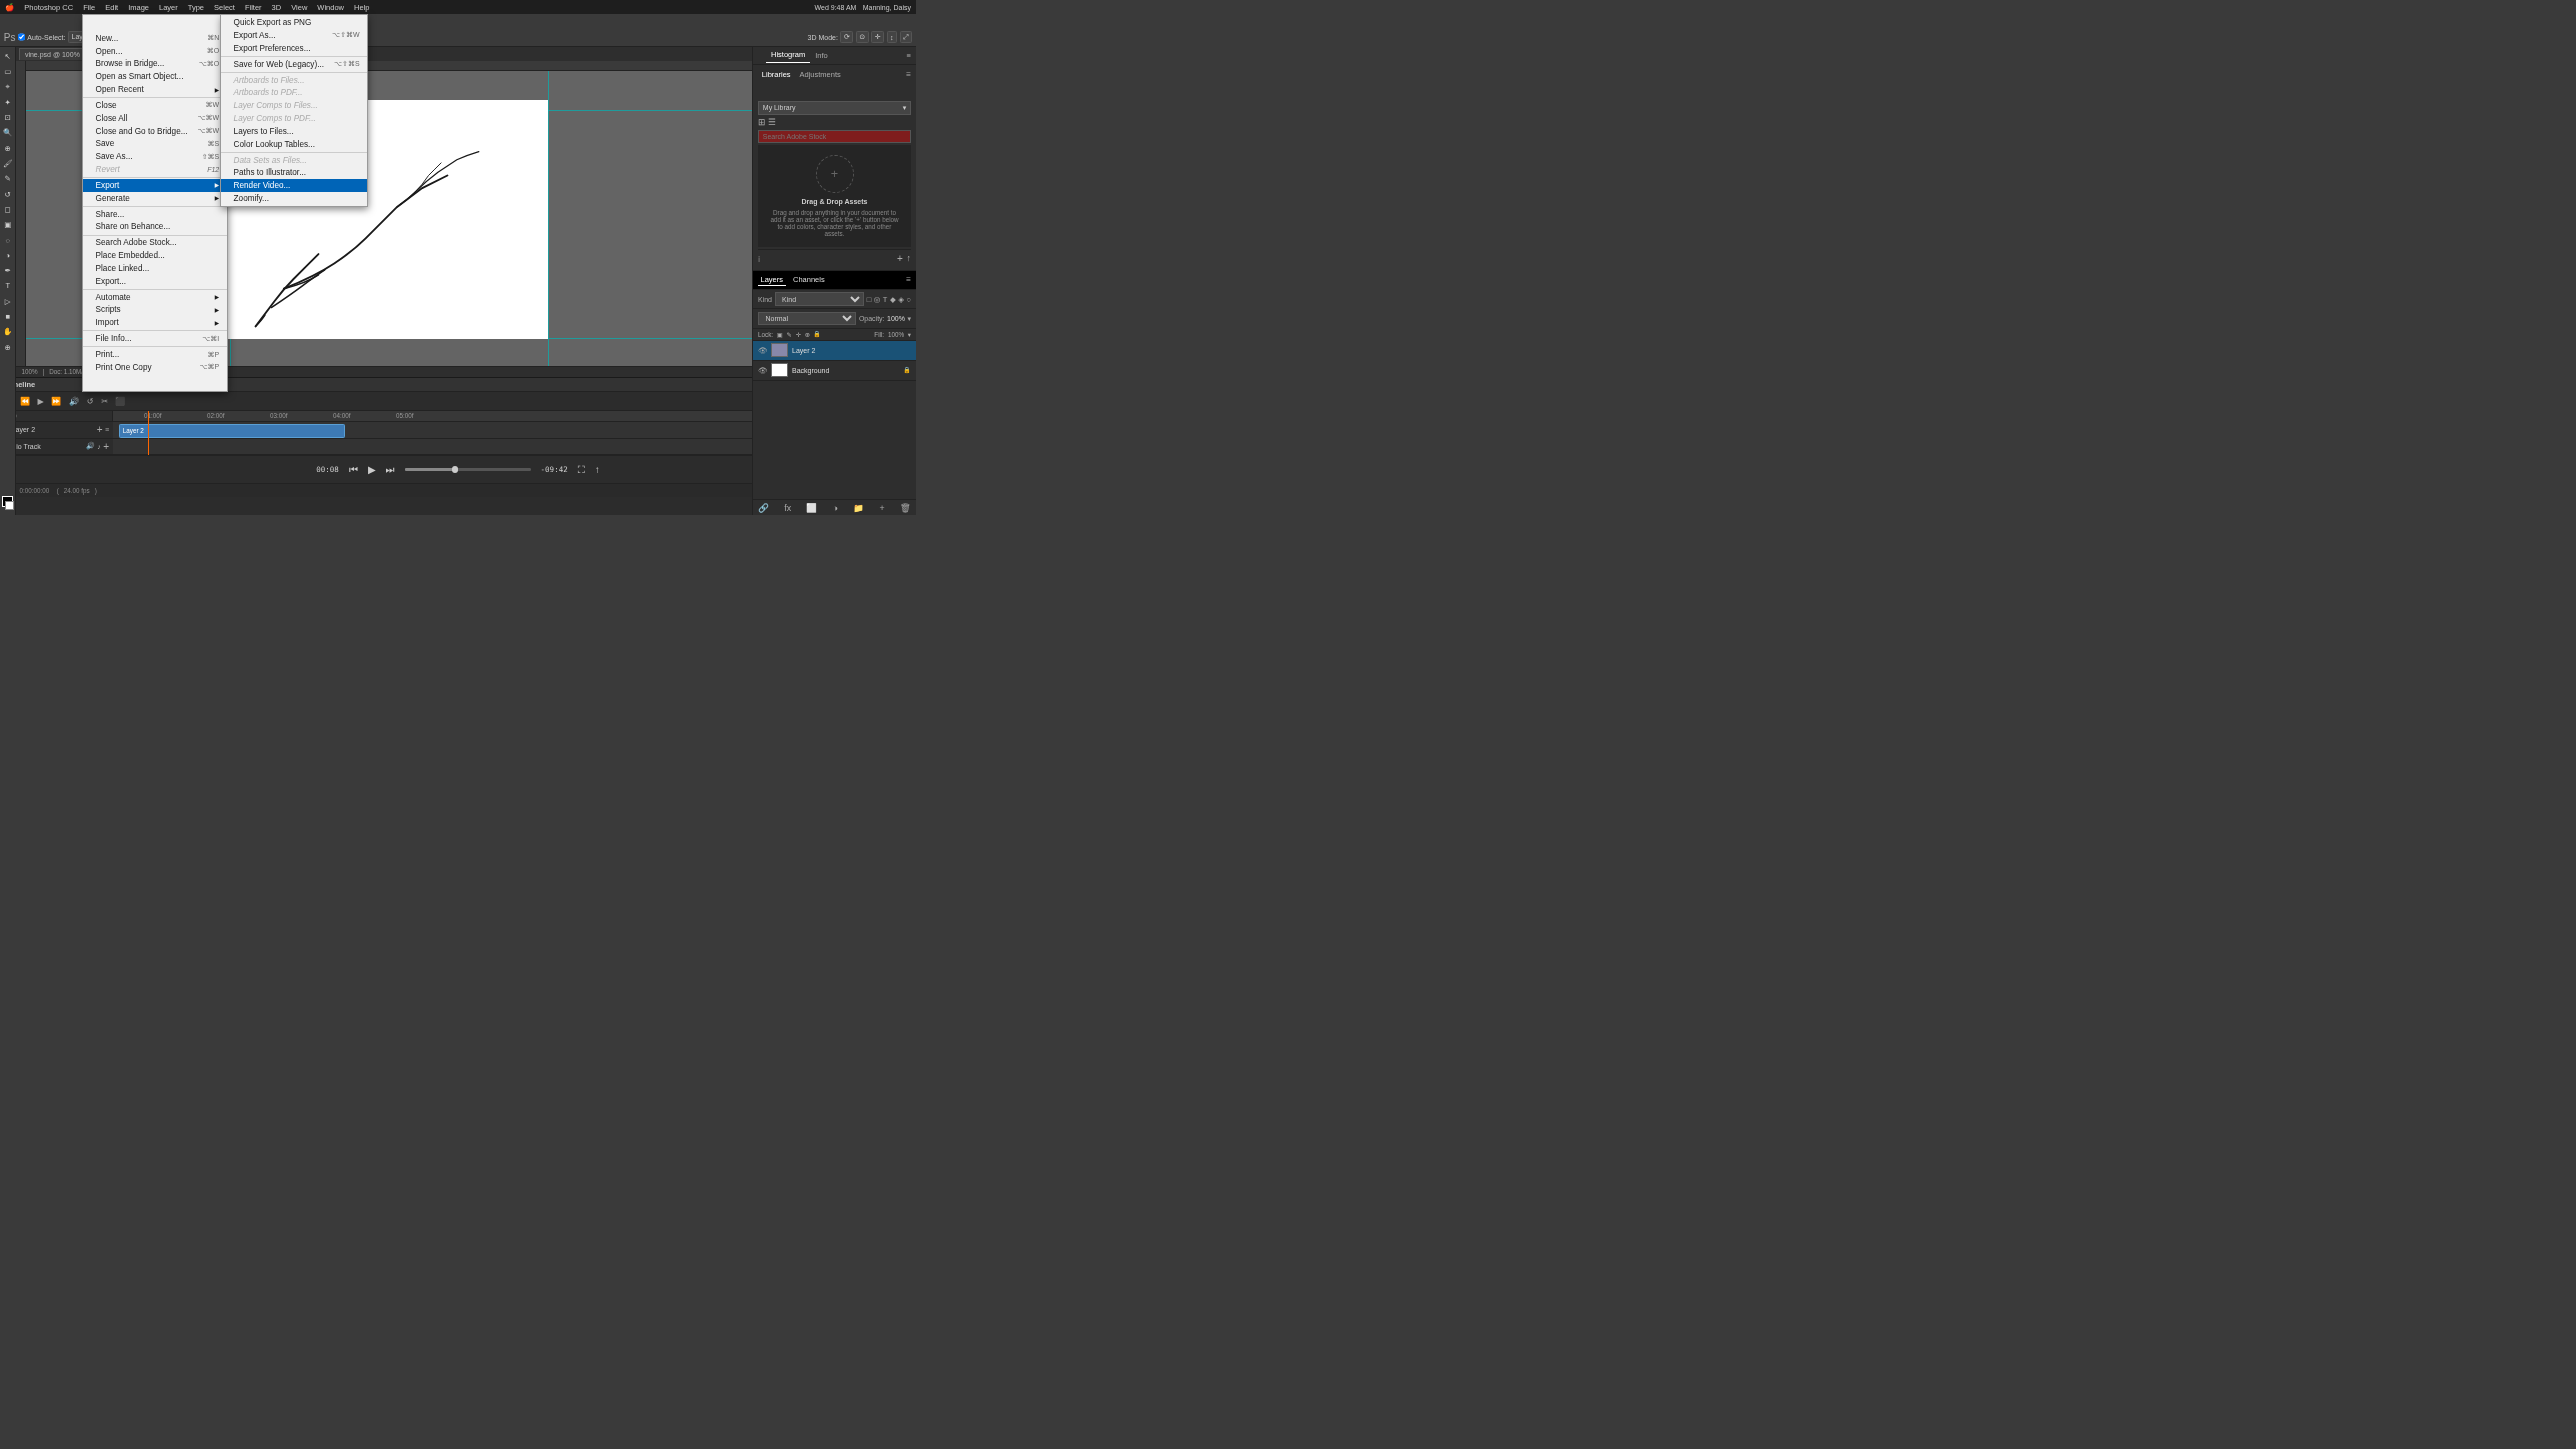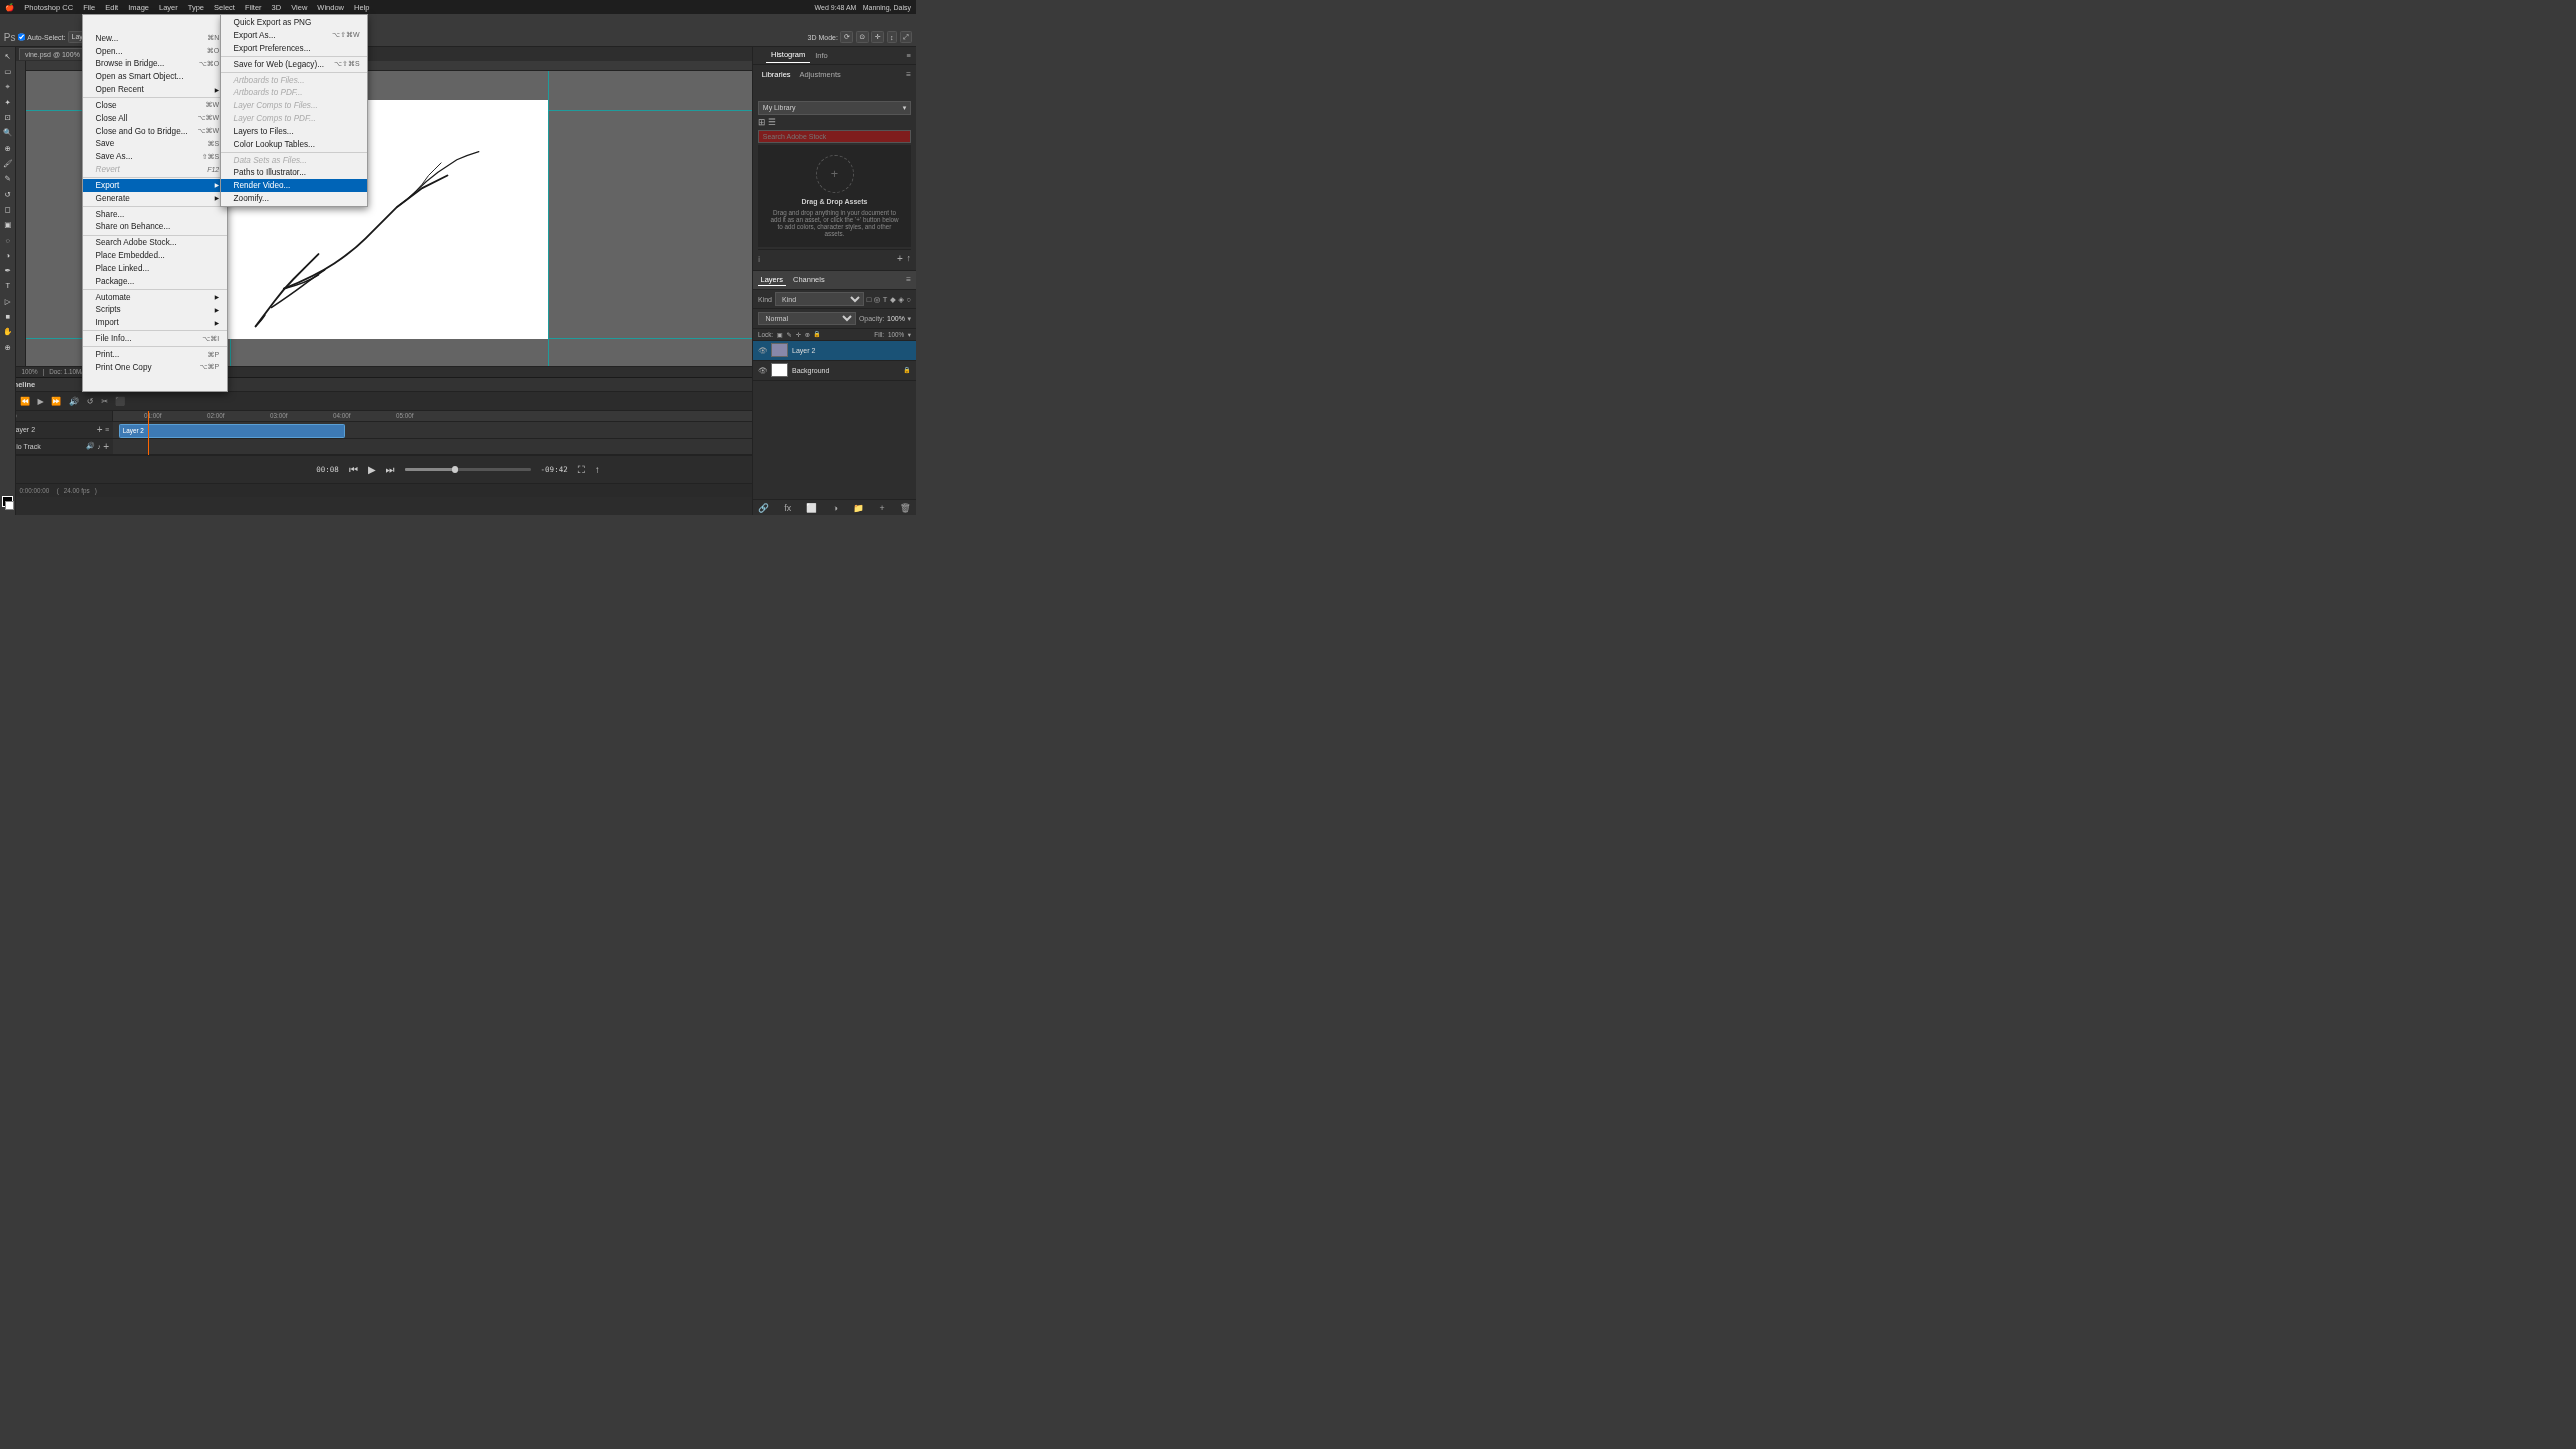--- a/index.html
+++ b/index.html
@@ -211,21 +211,21 @@
     
     #layers-section {
       flex: 1;
       display: flex; flex-direction: column;
       overflow: hidden;
     }
     #layers-header {
       display: flex; align-items: center; gap: 5px;
       padding: 2.5px 5px;
       border-bottom: 0.6px solid #222;
-      background: #404040;
+      background: #000000;
     }
     .layers-tab { font-size: 7.5px; cursor: pointer; padding: 1.3px 2.5px; }
     .layers-tab.active { color: #fff; border-bottom: 0.6px solid #fff; }
     #layers-controls {
       display: flex; align-items: center; gap: 2.5px;
       padding: 2.5px 5px;
       border-bottom: 0.6px solid #222;
     }
     #kind-select {
       background: #444; border: 0.6px solid #555; color: #ccc;
@@ -810,21 +810,21 @@
   <div class="fm-item">
     <span>Search Adobe Stock...</span>
   </div>
   <div class="fm-item">
     <span>Place Embedded...</span>
   </div>
   <div class="fm-item">
     <span>Place Linked...</span>
   </div>
   <div class="fm-item">
-    <span>Package...</span>
+    <span>Export...</span>
   </div>
   <div class="fm-separator"></div>
   <div class="fm-item has-sub">
     <span>Automate</span>
   </div>
   <div class="fm-item has-sub">
     <span>Scripts</span>
   </div>
   <div class="fm-item has-sub">
     <span>Import</span>

